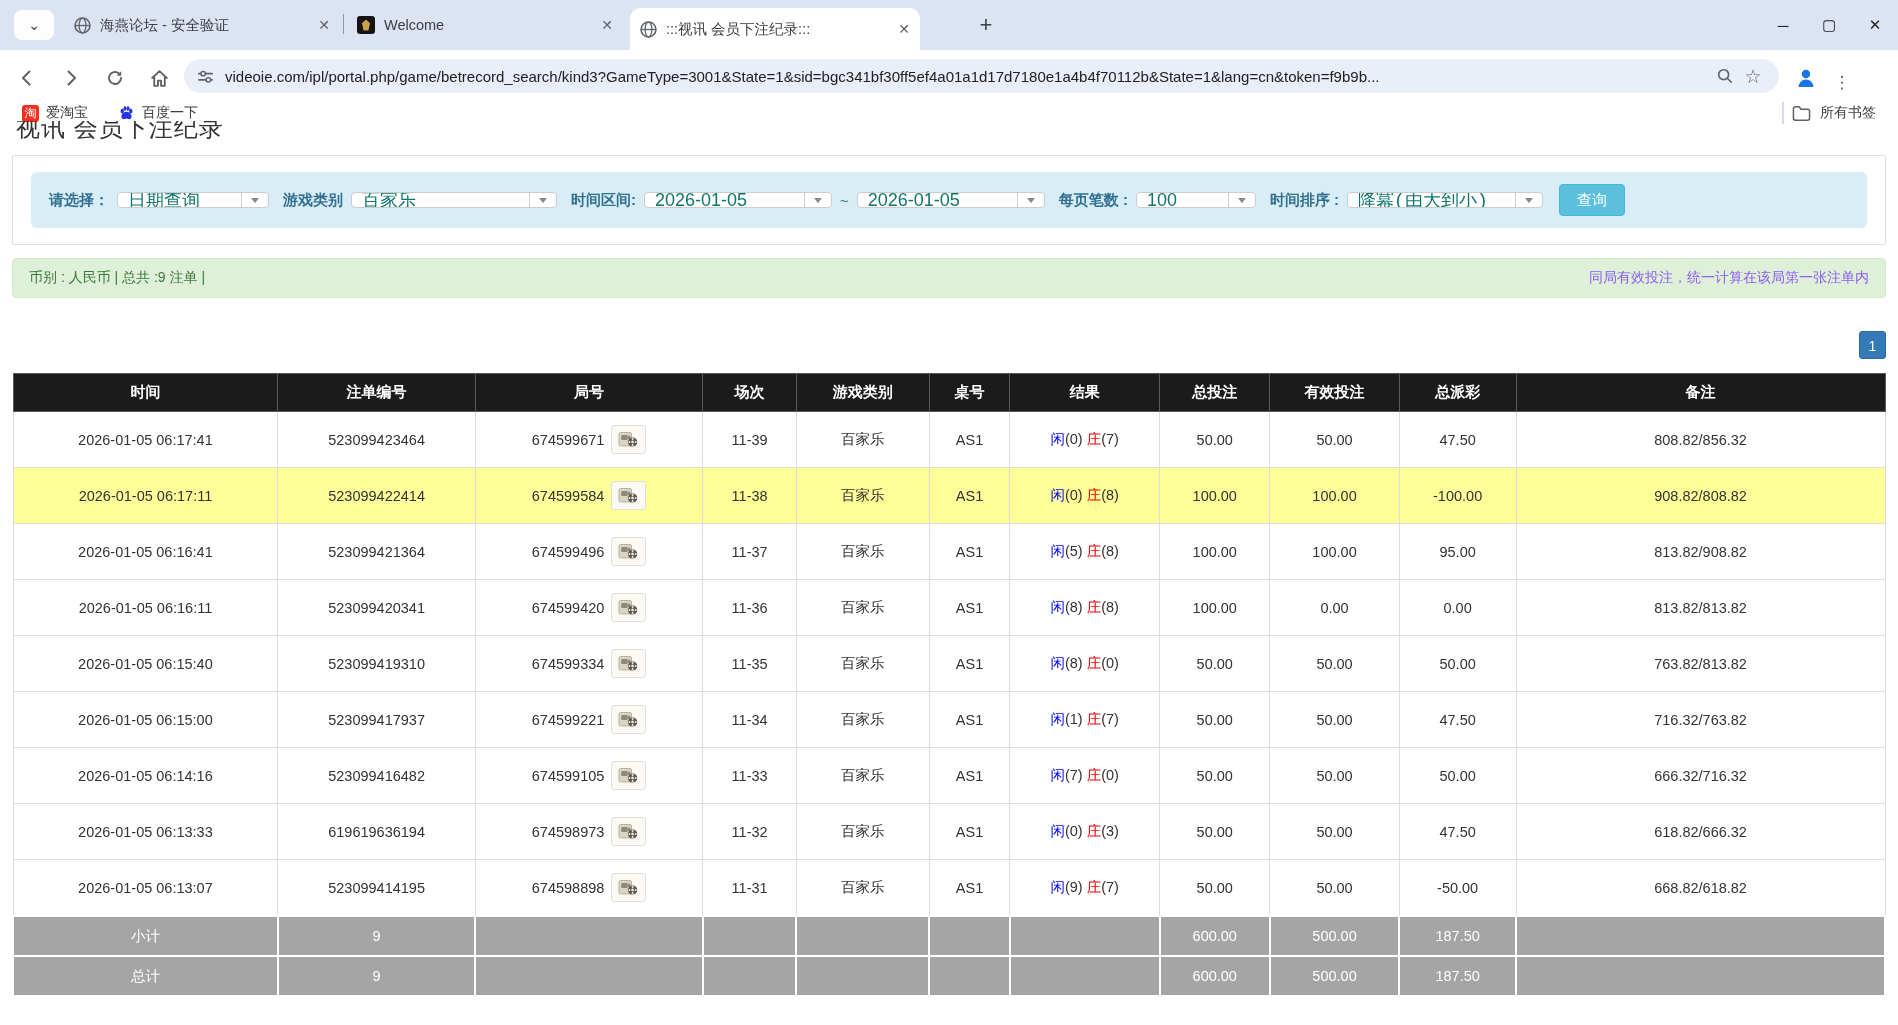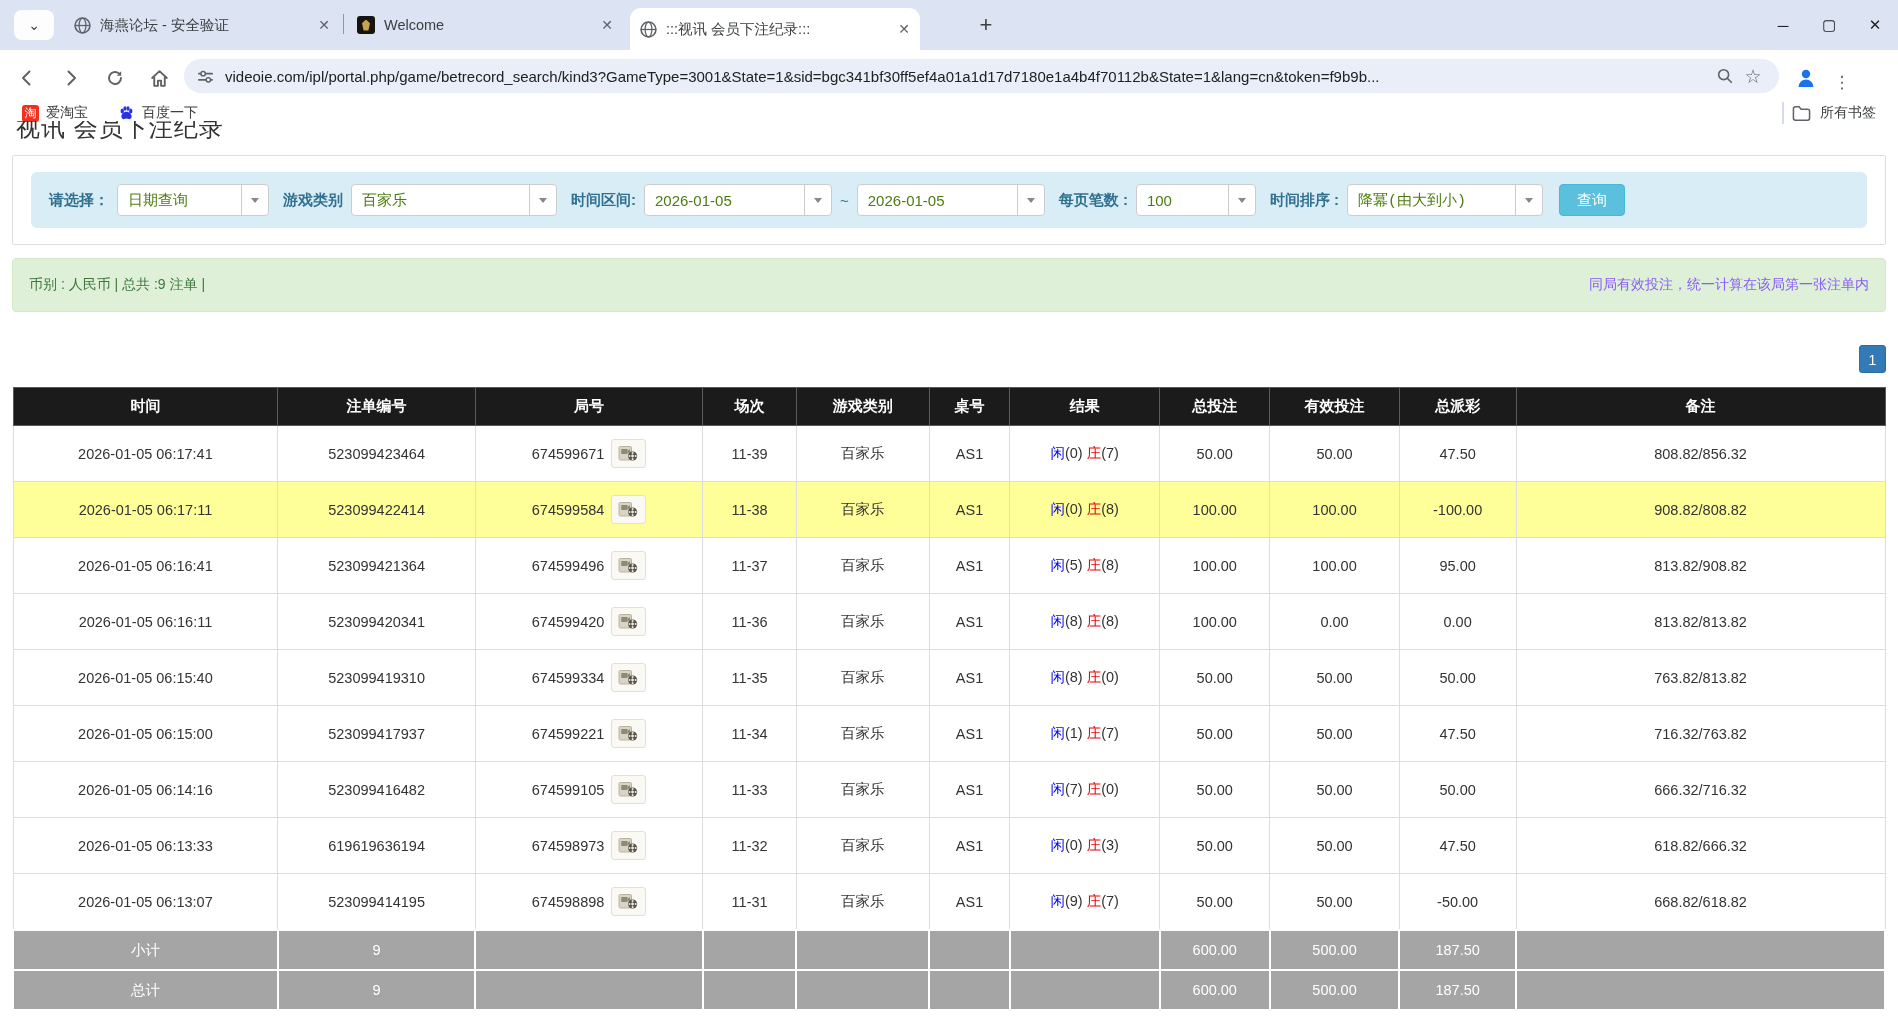--- a/index.html
+++ b/index.html
@@ -40,31 +40,31 @@
   .bm-all{display:flex;align-items:center;gap:9px;font-size:14px;color:#3c4043;white-space:nowrap;width:106px;overflow:hidden;cursor:pointer;}
 
   
   .content{position:absolute;top:117px;left:0;width:1898px;padding:0 12px;box-sizing:border-box;}
   .page-title-clip{height:26px;overflow:hidden;margin:4px 0 0 4px;}
   .page-title-clip .txt{display:block;margin-top:-9px;font-size:24px;color:#333;letter-spacing:1px;}
 
   .filter-panel{margin-top:8px;border:1px solid #ddd;border-radius:2px;background:#fff;padding:16px 18px;}
   .filter-bar{background:#d9edf7;border-radius:6px;padding:12px 12px;display:flex;align-items:center;gap:8px;}
   .f-label{color:#31708f;font-weight:bold;font-size:15px;white-space:nowrap;margin-left:6px;}
-  .sel{height:32px;background:#fff;border:1px solid #ccc;border-radius:4px;display:flex;align-items:stretch;
-    font-size:15px;color:#4d7c0f;box-sizing:border-box;cursor:pointer;}
+  .sel{height:16px;background:#fff;border:1px solid #ccc;border-radius:4px;display:flex;align-items:stretch;
+    font-size:18px;color:#0f766e;box-sizing:border-box;cursor:pointer;}
   .sel .txt{padding:0 10px;display:flex;align-items:center;flex:1;white-space:nowrap;overflow:hidden;}
   .sel .arr{width:26px;border-left:1px solid #ccc;display:flex;align-items:center;justify-content:center;}
   .sel .arr::after{content:'';border:4px solid transparent;border-top:5px solid #888;margin-top:5px;}
   .tilde{color:#31708f;font-size:15px;}
   .btn-search{height:32px;padding:0 17px;background:#5bc0de;border:1px solid #46b8da;border-radius:4px;
     color:#fff;font-size:15px;cursor:pointer;margin-left:8px;font-family:"Liberation Sans",sans-serif;}
 
   .summary-bar{margin-top:13px;background:#dff0d8;border:1px solid #d6e9c6;border-radius:4px;height:38px;
-    display:flex;align-items:center;justify-content:space-between;padding:7px 16px;}
+    display:flex;align-items:center;justify-content:space-between;padding:0 16px;}
   .summary-left{color:#3c763d;font-size:14px;}
   .summary-right{color:#8b5cf6;font-size:14px;}
 
   .pager{margin-top:33px;text-align:right;}
   .pagebtn{display:inline-block;min-width:27px;height:28px;line-height:28px;background:#337ab7;border:1px solid #2e6da4;
     color:#fff;text-align:center;border-radius:3px;font-size:14px;cursor:pointer;box-sizing:border-box;}
 
   table.bets{margin-top:14px;width:100%;border-collapse:collapse;table-layout:fixed;}
   table.bets th{background:#1b1b1b;color:#fff;font-size:15px;font-weight:bold;height:35px;border:1px solid #5a5a5a;}
   table.bets td{height:53px;text-align:center;font-size:14.5px;color:#333;border:1px solid #ddd;background:#fff;}

